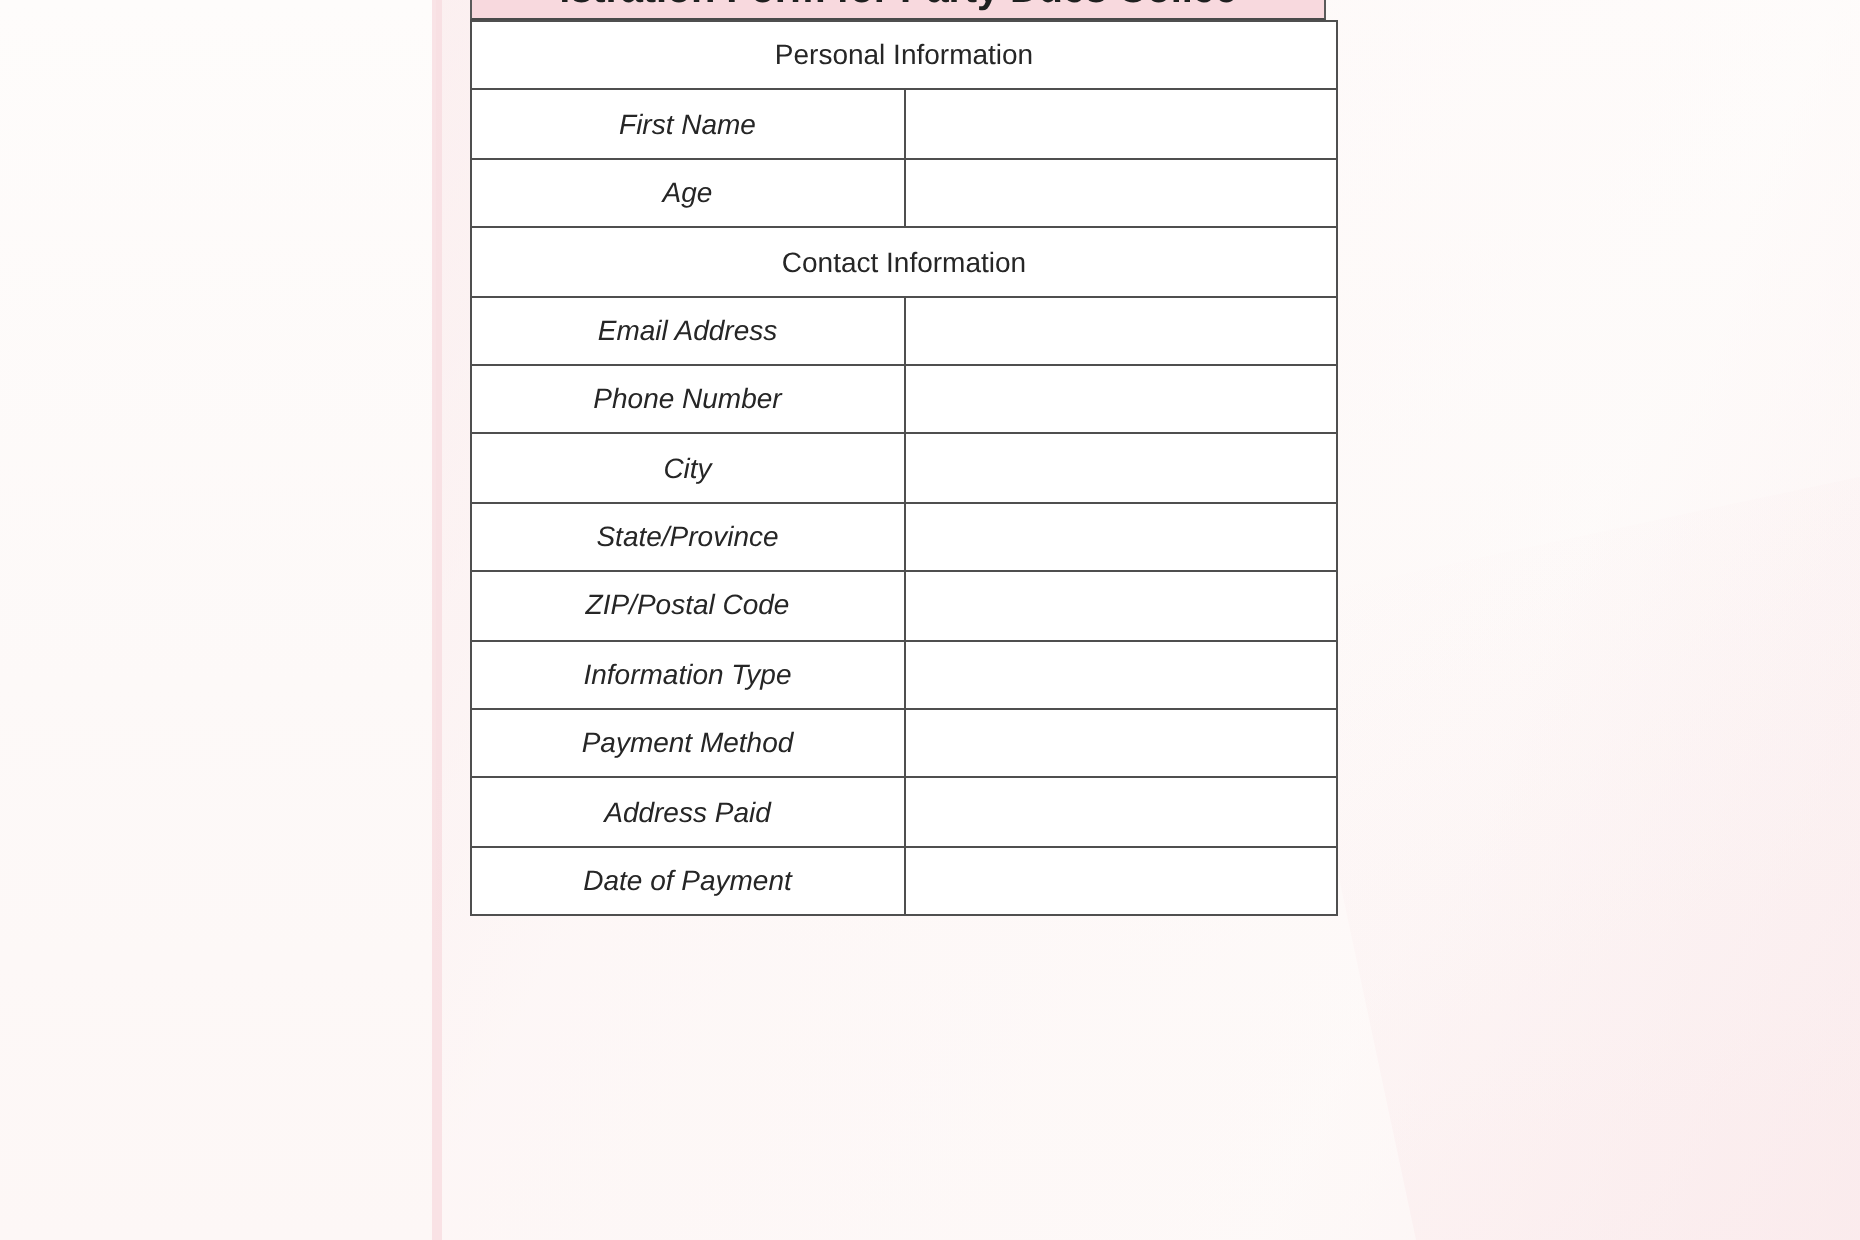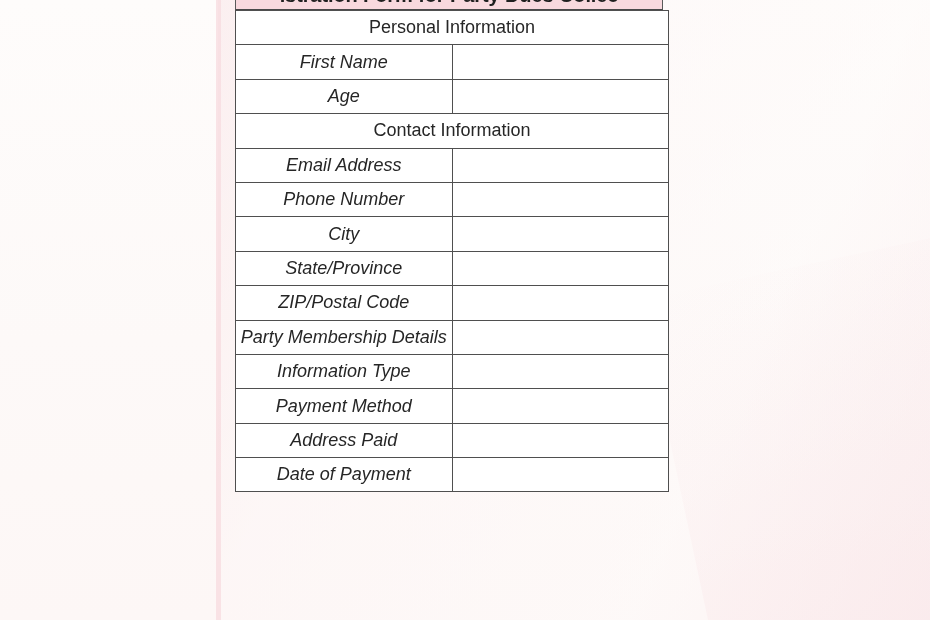--- a/index.html
+++ b/index.html
@@ -90,21 +90,21 @@
   table#form-table {
     width: 428px;
     border-collapse: collapse;
     table-layout: fixed;
     background: #ffffff;
   }
   table#form-table td {
     border: 1px solid #4f4f4f;
     height: 33.4px;
     padding: 0 2px;
-    font-size: 18px;
+    font-size: 14px;
     color: #262626;
     text-align: center;
     vertical-align: middle;
     line-height: 1.05;
     white-space: nowrap;
     background: #ffffff;
   }
   td.label-cell { width: 324px; font-style: italic; }
   td.value-cell { width: 102px; }
   td.section-span { width: 428px; }
@@ -154,24 +154,20 @@
         </tr>
         <tr>
           <td class="label-cell">State/Province</td>
           <td class="value-cell"></td>
         </tr>
         <tr>
           <td class="label-cell">ZIP/Postal Code</td>
           <td class="value-cell"></td>
         </tr>
         <tr>
-          <td class="label-cell section-label">Party Membership Details</td>
-          <td class="value-cell"></td>
-        </tr>
-        <tr>
           <td class="label-cell">Information Type</td>
           <td class="value-cell"></td>
         </tr>
         <tr>
           <td class="label-cell">Payment Method</td>
           <td class="value-cell"></td>
         </tr>
         <tr>
           <td class="label-cell">Address Paid</td>
           <td class="value-cell"></td>

